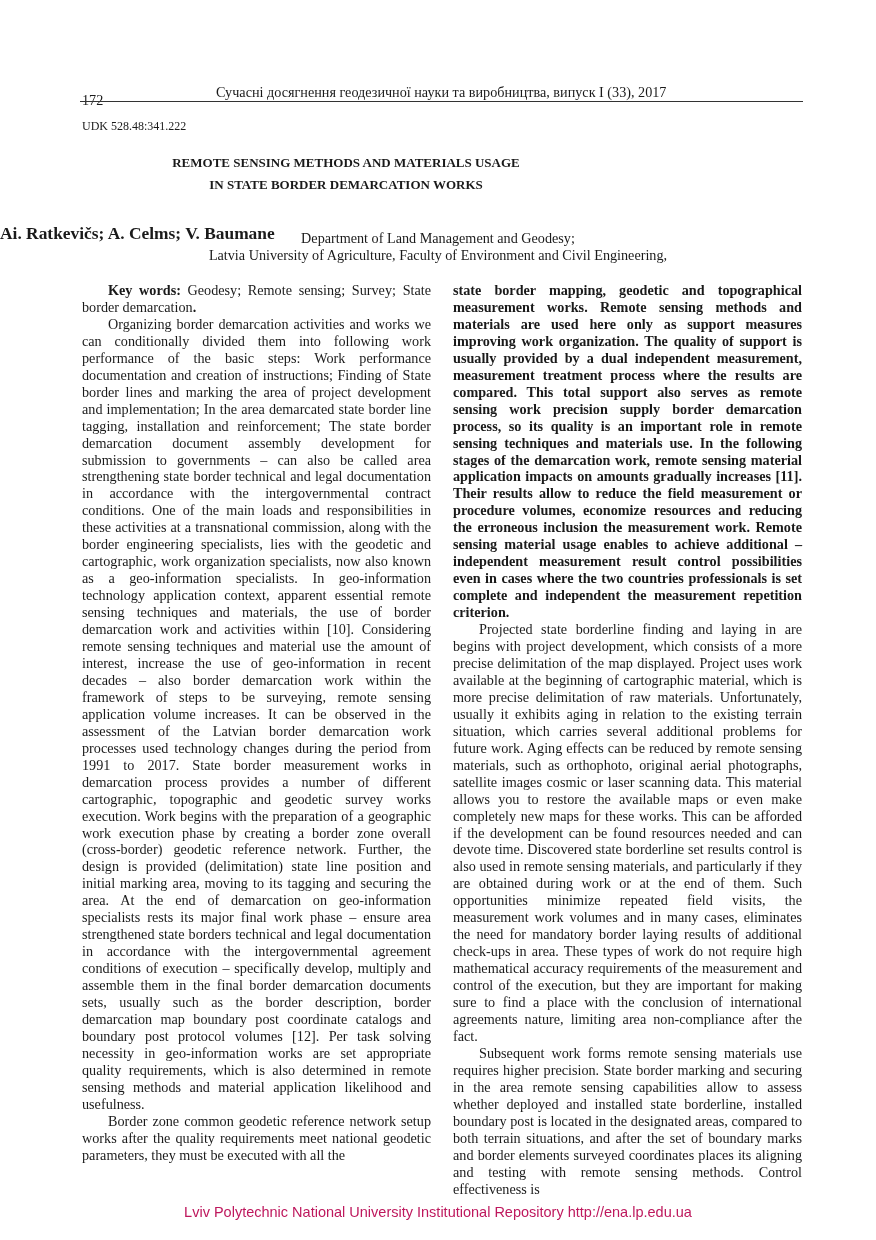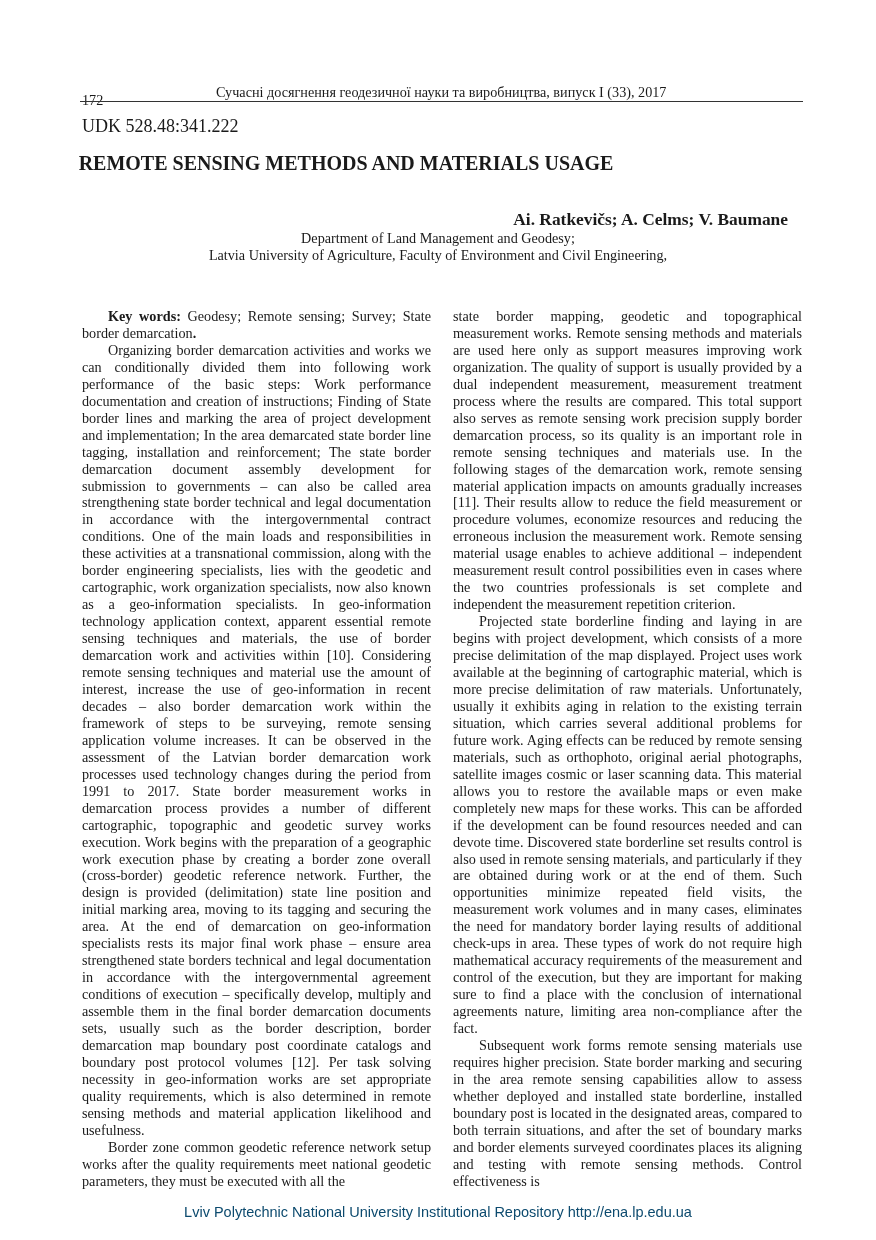--- a/index.html
+++ b/index.html
@@ -1,47 +1,48 @@
 <!DOCTYPE html>
 <html><head>
 <meta charset="utf-8">
 <style>
   html, body { margin: 0; padding: 0; background: #ffffff; }
   body { width: 876px; height: 1240px; position: relative; overflow: hidden; font-family: "Liberation Serif", "DejaVu Serif", serif; color: #1a1a1a; }
   .running-head { position: absolute; left: 82px; top: 84px; width: 721px; height: 17px; font-size: 14.2px; line-height: 17px; }
   .running-head .pg { position: absolute; left: 0; top: 8px; }
   .running-head .jt { position: absolute; left: 134px; top: 0; white-space: nowrap; }
   .rule { position: absolute; left: 80px; top: 101px; width: 723px; height: 0; border-top: 1.3px solid #333; }
-  .udk { position: absolute; left: 82px; top: 118px; font-size: 18px; line-height: 17px; }
-  .title { position: absolute; left: 0; width: 692px; top: 152px; text-align: center; font-weight: bold; font-size: 20px; line-height: 22px; }
-  .authors { position: absolute; left: 0; width: 788px; top: 208px; text-align: right; font-weight: bold; font-size: 17.4px; line-height: 22px; }
+  .udk { position: absolute; left: 82px; top: 118px; font-size: 12px; line-height: 17px; }
+  .title { position: absolute; left: 0; width: 692px; top: 152px; text-align: center; font-weight: bold; font-size: 13px; line-height: 22px; }
+  .authors { position: absolute; left: 0; width: 788px; top: 222px; text-align: left; font-weight: bold; font-size: 17.4px; line-height: 22px; }
   .affil { position: absolute; left: 0; width: 876px; top: 230px; text-align: center; font-size: 14.2px; line-height: 17.2px; }
-  .col { position: absolute; top: 282px; width: 349px; font-size: 14.2px; line-height: 16.95px; text-align: justify; hyphens: none; margin-top: 26px; }
+  .col { position: absolute; top: 282px; width: 349px; font-size: 14.2px; line-height: 16.95px; text-align: justify; hyphens: none; }
   .col.left { left: 82px; }
   .col.right { left: 453px; }
   .col p { margin: 0; text-indent: 26px; }
-  .col p.noindent { text-indent: 0; }
+  .col p.noindent { text-indent: 0; font-weight: bold; }
   .col .kw-label { font-weight: bold; }
   .col .sec-head { font-weight: bold; text-indent: 26px; margin-top: 17px; }
   .col .kw-end { font-weight: bold; }
-  .footer { position: absolute; left: 0; width: 876px; top: 1203px; text-align: center; font-family: "Liberation Sans", "DejaVu Sans", sans-serif; font-size: 14.5px; color: #0c4a6e; line-height: 18px; }
+  .footer { position: absolute; left: 0; width: 876px; top: 1203px; text-align: center; font-family: "Liberation Sans", "DejaVu Sans", sans-serif; font-size: 14.5px; color: #be185d; line-height: 18px; }
 </style>
 </head>
 <body>
 
 <div class="running-head">
   <span class="pg">172</span>
   <span class="jt">Сучасні досягнення геодезичної науки та виробництва, випуск I (33), 2017</span>
 </div>
 <div class="rule"></div>
 
 <div class="udk">UDK 528.48:341.222</div>
 
 <div class="title">
   <div>REMOTE SENSING METHODS AND MATERIALS USAGE</div>
+  <div>IN STATE BORDER DEMARCATION WORKS</div>
 </div>
 
 <div class="authors">Ai. Ratkevičs; A. Celms; V. Baumane</div>
 
 <div class="affil">
   <div>Department of Land Management and Geodesy;</div>
   <div>Latvia University of Agriculture, Faculty of Environment and Civil Engineering,</div>
 </div>
 
 <div class="col left">

